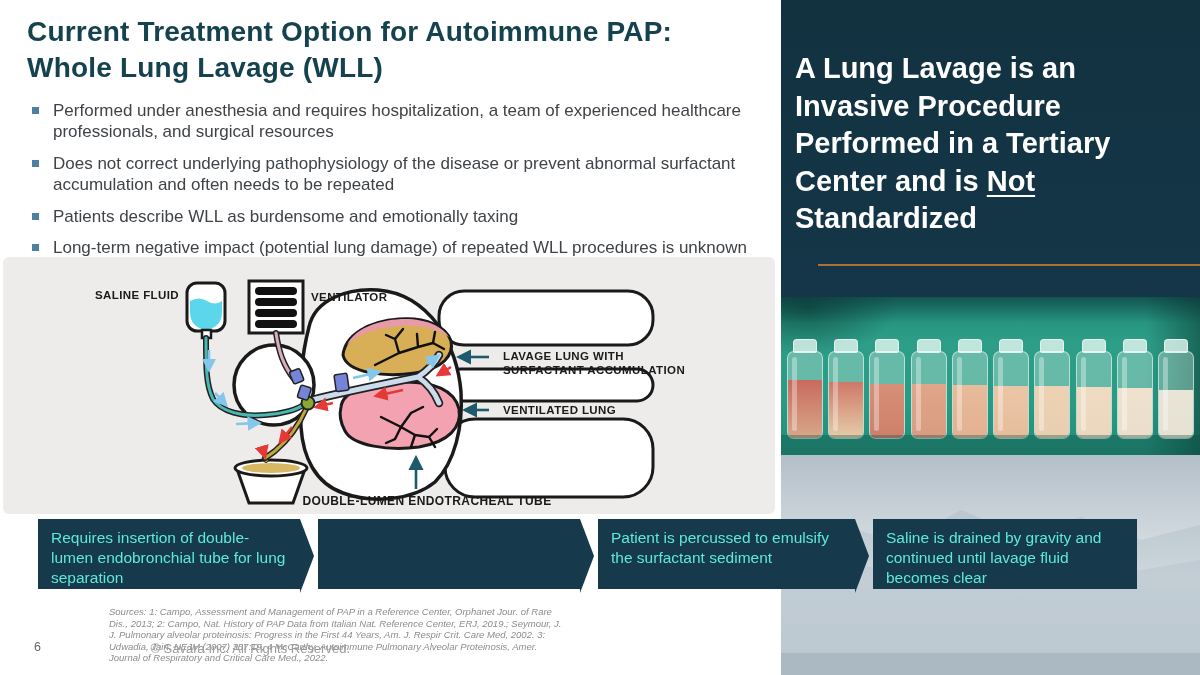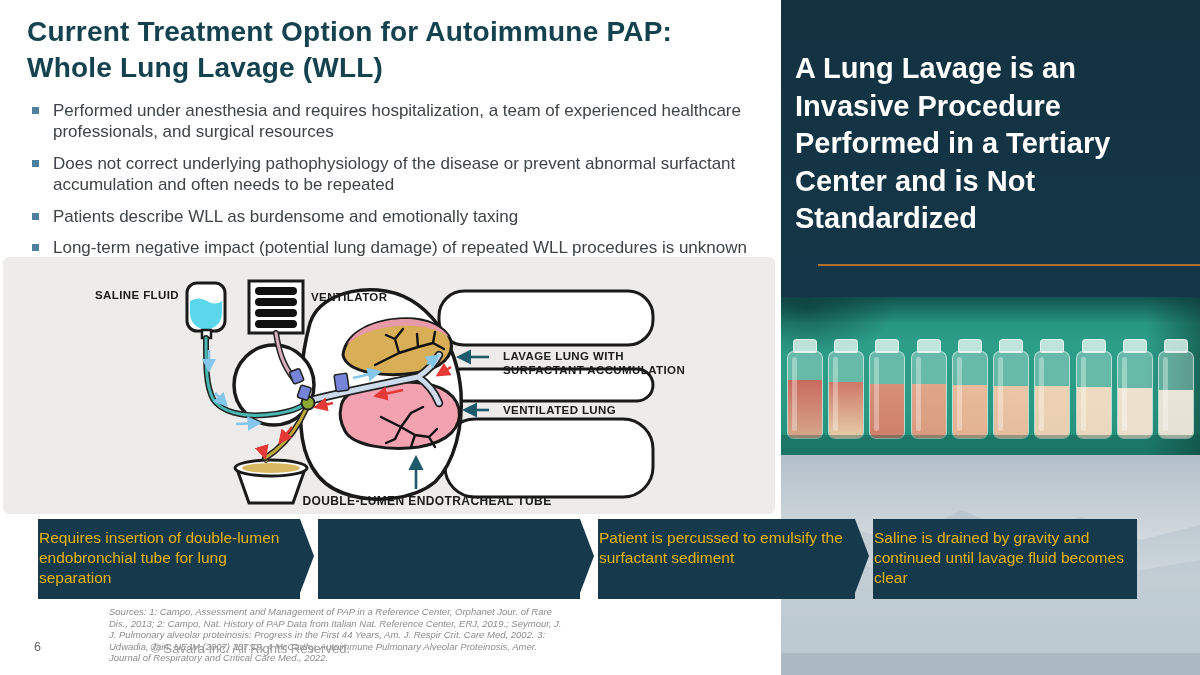--- a/index.html
+++ b/index.html
@@ -22,21 +22,21 @@
   .sources{position:absolute;left:65px;top:606px;width:458px;color:#8C8C8C;font-size:9.5px;
            font-style:italic;line-height:11.6px;margin-left:44px;}
   .page-number{position:absolute;left:34px;top:640px;color:#666;font-size:12.5px;}
   .copyright{position:absolute;right:425px;top:641px;color:#9B9B9B;font-size:13px;white-space:nowrap;}
 
   
   .sidebar{position:absolute;left:781px;top:0;width:419px;height:675px;
            background:linear-gradient(180deg,#123240 0%,#15374A 55%,#1C4759 100%);}
   .sidebar-heading{position:absolute;left:14px;top:50px;width:394px;margin:0;color:#ffffff;
                    font-size:29px;line-height:37.5px;font-weight:bold;}
-  .sidebar-heading .uline{text-decoration-thickness:2px;text-underline-offset:4px;}
+  .sidebar-heading .uline{text-decoration:underline;text-decoration-thickness:2px;text-underline-offset:4px;}
   .divider{position:absolute;left:37px;top:264px;right:0;height:2px;background:#B06F2E;}
 
   
   .photo{position:absolute;left:0;top:297px;width:419px;height:158px;overflow:hidden;
      background:
        radial-gradient(130px 70px at 6% 6%, rgba(5,45,40,.55), transparent 70%),
        linear-gradient(90deg, transparent 87%, rgba(8,48,42,.5)),
        linear-gradient(180deg,#1f8a76 0%, #2d9e88 28%, #2a9a84 68%, #218c78 100%);}
   .photo .shade-top{position:absolute;left:0;top:0;width:100%;height:26px;
        background:linear-gradient(180deg,rgba(10,40,52,.55),transparent);}
@@ -52,22 +52,22 @@
                  background:rgba(255,255,255,.35);border-radius:3px;}
   .bottle .fluid{position:absolute;left:0;bottom:0;width:100%;}
 
   
   .mountains{position:absolute;left:0;top:455px;width:419px;height:220px;
              background:linear-gradient(180deg,#b3bfc9 0%,#dfe5e8 55%,#d2dade 100%);}
   .mountains svg{display:block;}
 
   
   .process-row{position:absolute;left:38px;top:519px;display:flex;z-index:5;}
-  .step{position:relative;height:80px;background:#16394C;color:#eab308;font-size:15.5px;line-height:1.28;
-        box-sizing:border-box;padding:9px 10px 9px 1px;margin-right:18px;}
+  .step{position:relative;height:70px;background:#16394C;color:#5eead4;font-size:15.5px;line-height:1.28;
+        box-sizing:border-box;padding:9px 10px 9px 13px;margin-right:18px;}
   .step.w1{width:262px;} .step.w2{width:262px;} .step.w3{width:257px;} .step.w4{width:264px;margin-right:0;}
   .step .chev{position:absolute;left:100%;top:0;width:0;height:0;
         border-top:37.5px solid transparent;border-bottom:37.5px solid transparent;border-left:14px solid #16394C;}
 </style>
 </head>
 <body>
 
 <div class="slide">
 
   <div class="content-left">

